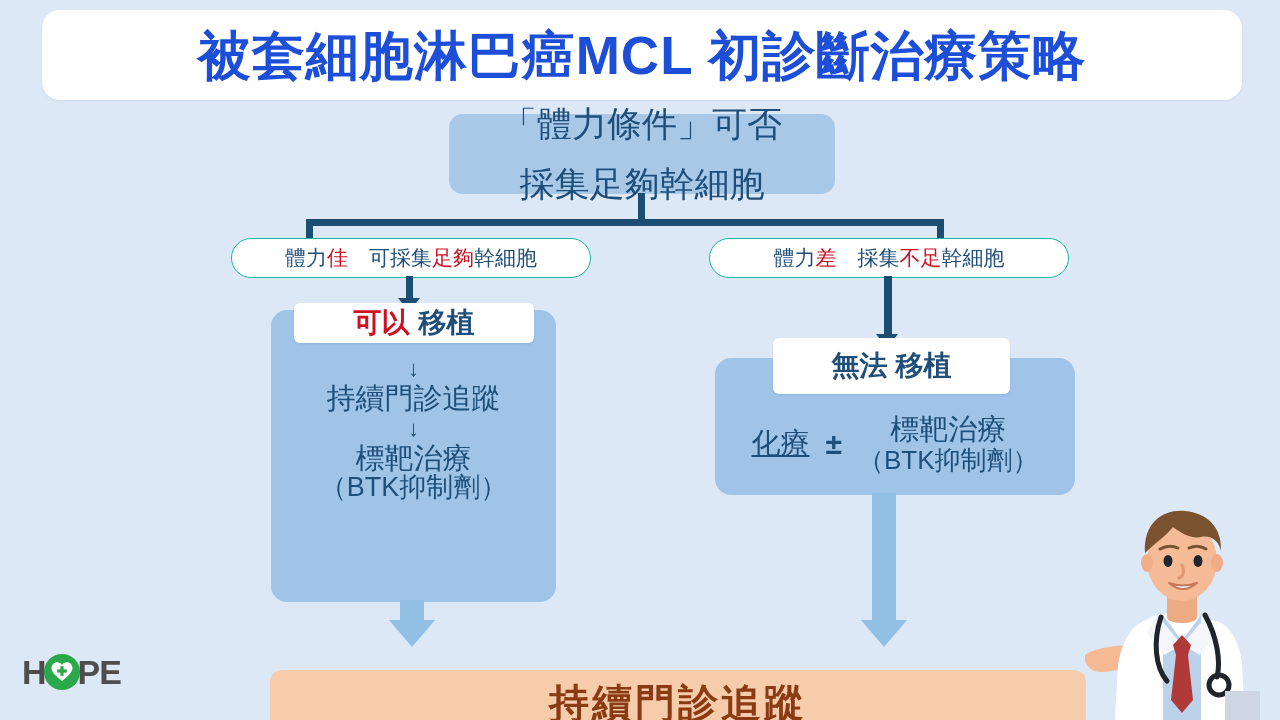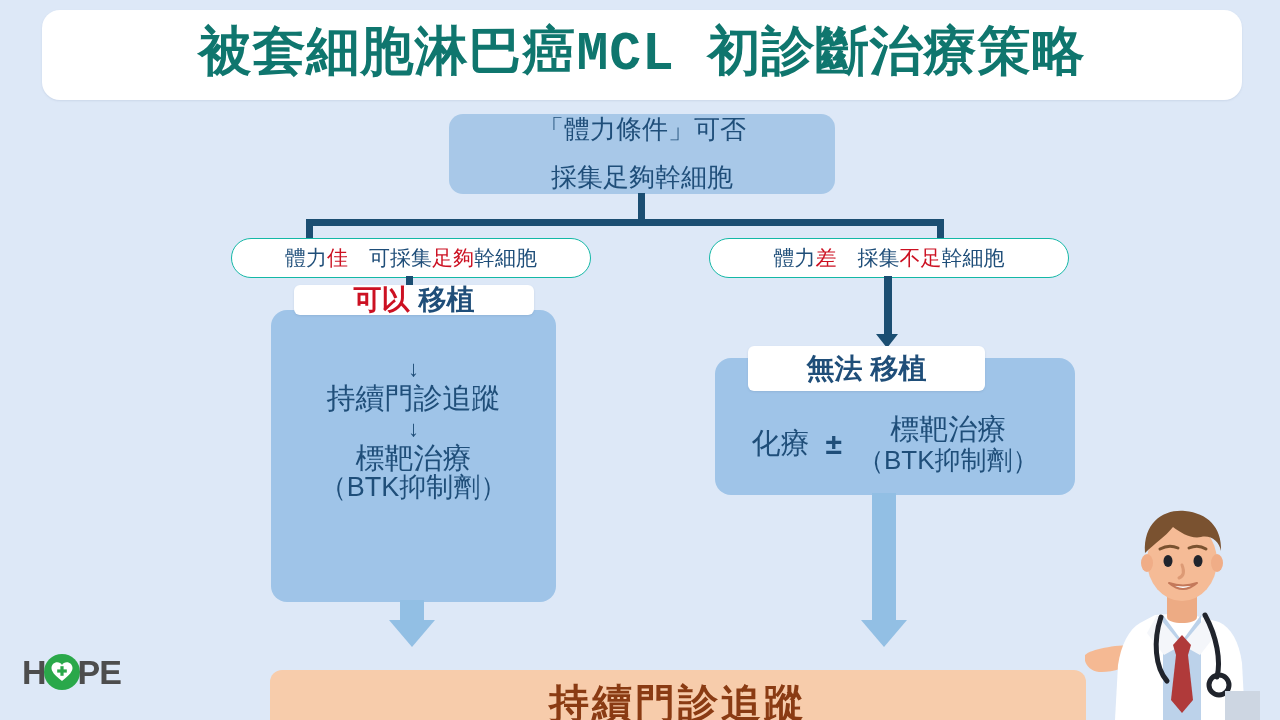--- a/index.html
+++ b/index.html
@@ -13,30 +13,30 @@
   .stage{position:absolute;left:0;top:0;width:1280px;height:720px;}
 
   
   .title-banner{
     position:absolute;left:42px;top:10px;width:1200px;height:90px;
     background:#ffffff;border-radius:18px;
     display:flex;align-items:center;justify-content:center;
     box-shadow:0 1px 2px rgba(120,140,170,.18);
   }
   .title-text{
-    font-size:53px;font-weight:bold;color:#0f766e;
-    letter-spacing:1px;white-space:nowrap;line-height:1;font-family:Liberation Mono, monospace;
+    font-size:53px;font-weight:bold;color:#1d4ed8;
+    letter-spacing:1px;white-space:nowrap;line-height:1;
   }
 
   
   .top-box{
     position:absolute;left:449px;top:114px;width:386px;height:80px;
     background:#a8c8e8;border-radius:14px;
     display:flex;flex-direction:column;align-items:center;justify-content:center;
-    color:#1f4e79;font-size:26px;line-height:1.38;gap:12px;
+    color:#1f4e79;font-size:35px;line-height:1.38;gap:12px;
   }
 
   
   .nv{position:absolute;background:#1b4e72;}
   .stem-top{left:638px;top:193px;width:7px;height:32px;}
   .hbar{left:306px;top:219px;width:638px;height:7px;}
   .v-left{left:306px;top:219px;width:7px;height:22px;}
   .v-right{left:937px;top:219px;width:7px;height:22px;}
 
   
@@ -61,37 +61,37 @@
   .panel{position:absolute;background:#9fc4e8;border-radius:16px;}
   .panel-left{left:271px;top:310px;width:285px;height:292px;}
   .panel-right{left:715px;top:358px;width:360px;height:137px;}
 
   .plabel{
     position:absolute;background:#ffffff;border-radius:6px;
     display:flex;align-items:center;justify-content:center;
     font-size:28px;font-weight:bold;white-space:nowrap;
     color:#1f4e79;box-shadow:0 1px 2px rgba(110,140,175,.25);
   }
-  .plabel-left{left:294px;top:285px;width:240px;height:30px;}
-  .plabel-right{left:748px;top:338px;width:237px;height:45px;margin-top:8px;}
+  .plabel-left{left:294px;top:303px;width:240px;height:40px;}
+  .plabel-right{left:773px;top:338px;width:237px;height:56px;}
   .plabel .sp{display:inline-block;width:9px;}
 
   .panel-left-body{
     position:absolute;left:271px;top:355px;width:285px;
     text-align:center;color:#1f4e79;font-size:29px;line-height:1.12;
   }
   .dn{display:block;font-size:22px;line-height:1.05;margin:2px 0;}
   .btk{font-size:27px;display:block;margin-top:-2px;}
 
   .panel-right-body{
     position:absolute;left:715px;top:398px;width:360px;height:92px;
     display:flex;align-items:center;justify-content:center;
     color:#1f4e79;
   }
-  .pr-chemo{font-size:29px;}
+  .pr-chemo{font-size:29px;text-decoration:underline;}
   .pr-pm{font-size:30px;font-weight:bold;margin:0 16px;}
   .pr-stack{display:flex;flex-direction:column;align-items:center;line-height:1.1;}
   .pr-target{font-size:29px;}
   .pr-btk{font-size:26px;}
 
   
   .lb-shaft{position:absolute;background:#92bfe4;}
   .lb-head{position:absolute;width:0;height:0;border-left:23px solid transparent;border-right:23px solid transparent;border-top:27px solid #92bfe4;}
   .lbs-left{left:400px;top:600px;width:24px;height:22px;}
   .lbh-left{left:389px;top:620px;}

